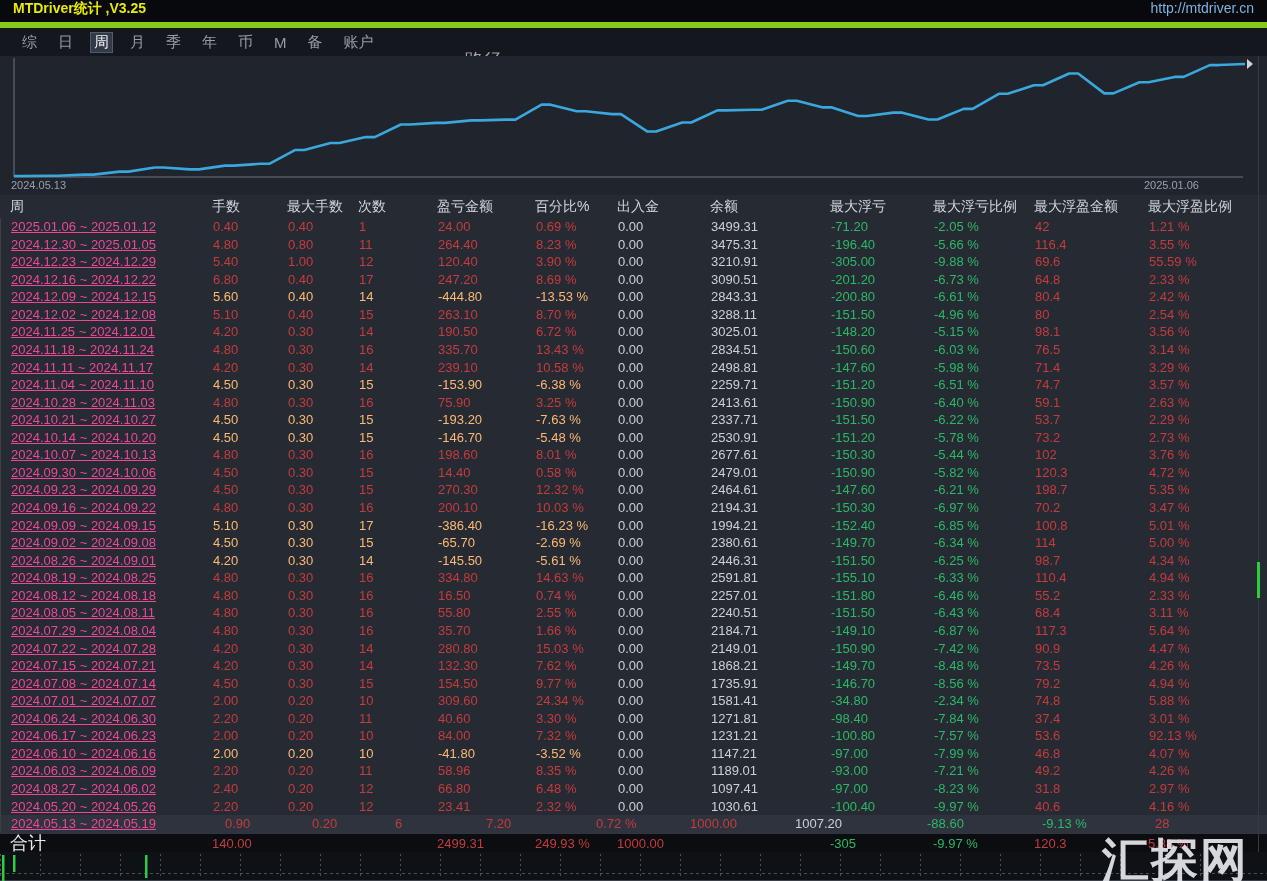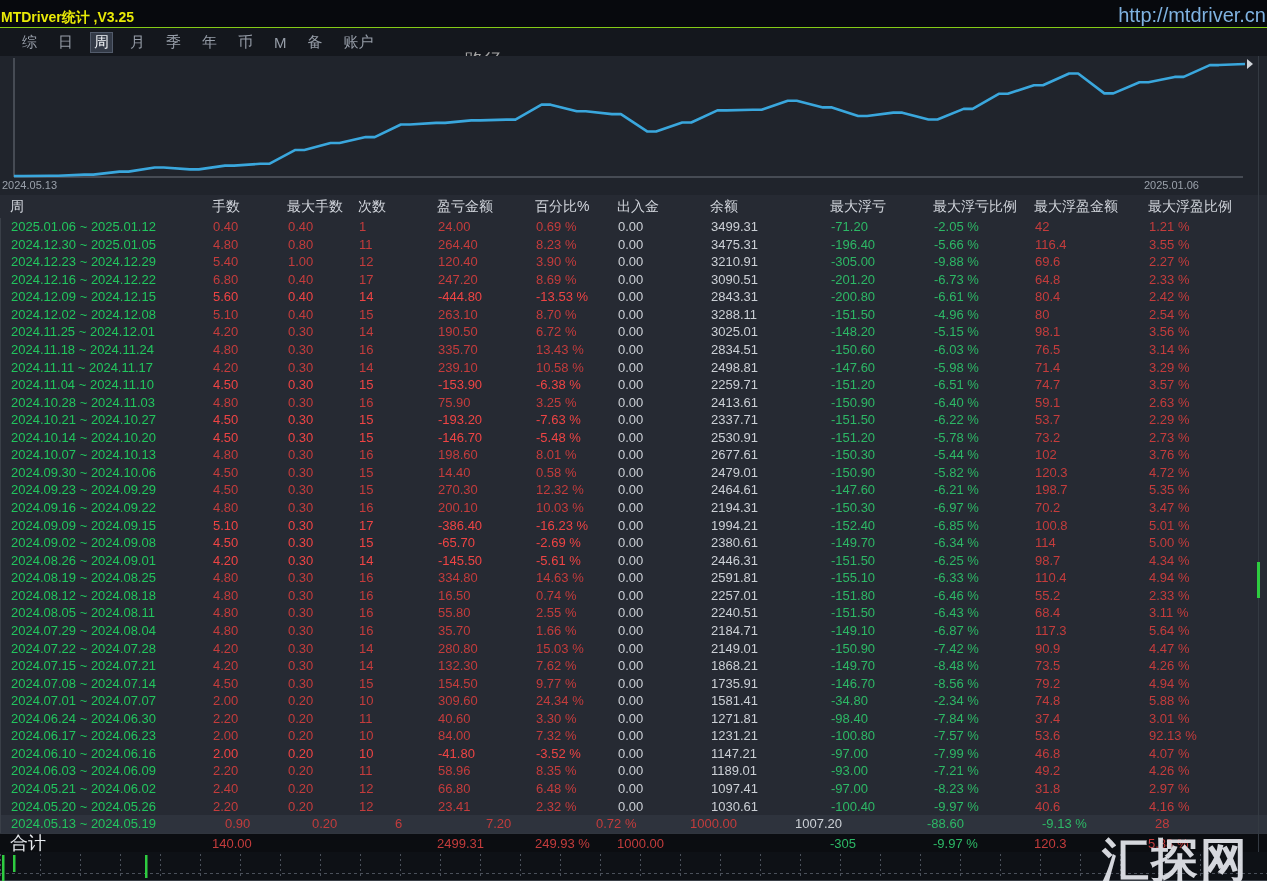--- a/index.html
+++ b/index.html
@@ -1,52 +1,52 @@
 <!DOCTYPE html>
 <html><head>
 <meta charset="utf-8">
 <style>
   html,body{margin:0;padding:0;background:#16191f;}
   .app{position:relative;width:1267px;height:881px;overflow:hidden;
        font-family:"Liberation Sans","DejaVu Sans",sans-serif;
        background:#262a33;-webkit-font-smoothing:antialiased;}
   
   .titlebar{position:absolute;left:0;top:0;width:100%;height:28px;background:#07090d;
-            display:flex;align-items:flex-end;justify-content:space-between;box-sizing:border-box;
-            padding:0 1px;border-bottom:1px solid #84cc16;}
+            display:flex;align-items:flex-start;justify-content:space-between;box-sizing:border-box;
+            padding:0 13px;border-bottom:6px solid #84cc16;}
   .title{color:#e9ea07;font-size:14px;font-weight:bold;}
-  .url{color:#7fb2e0;font-size:20px;}
+  .url{color:#7fb2e0;font-size:14px;}
   
   .menubar{position:absolute;left:0;top:28px;width:100%;height:28px;background:#14171d;
            display:flex;align-items:center;box-sizing:border-box;padding-left:18px;}
   .menu-item{color:#969da8;font-size:15px;margin-right:13px;padding:1px 4px;cursor:default;}
   .menu-item.selected{background:#333a47;color:#eef1f5;border:1px solid #525b6b;padding:0 3px;}
   .menu-path{color:#a3a3a3;font-size:19px;margin-left:74px;margin-top:38px;}
   
   .chartpane{position:absolute;left:0;top:56px;width:1267px;height:139px;background:#20242c;}
   .chartpane svg{position:absolute;left:0;top:0;}
   .xlabel{position:absolute;font-size:11px;color:#9aa1ab;}
-  .xlabel.left{left:2px;top:123px;}
+  .xlabel.left{left:11px;top:123px;}
   .xlabel.right{right:68px;top:123px;}
   
   .gridrow{display:grid;grid-template-columns:202px 75px 71px 79px 98px 82px 93px 120px 103px 101px 114px 1fr;
            padding-left:10px;box-sizing:border-box;}
   .thead{position:absolute;left:0;top:195px;width:100%;height:23px;line-height:22px;
          font-size:14px;color:#d2d6dd;background:#262a33;}
   .tbody{position:absolute;left:0;top:218px;width:100%;height:615px;background:#262a33;
          border-left:1px solid #3a3f48;box-sizing:border-box;}
   .trow{height:17.57px;line-height:17.6px;font-size:13px;cursor:default;}
   .trow.hl{background:#2e333d;gap:12px;}
   .cell{overflow:hidden;white-space:nowrap;}
-  .c-date{color:#22c55e;}
+  .c-date{color:#ec4899;text-decoration:underline;}
   .c-neutral{color:#ccd0d6;}
   .c-red{color:#c43c3c;}
   .c-green{color:#2db866;}
   .trow.gain .c-pnl{color:#c43c3c;}
-  .trow.loss .c-pnl{color:#ef4444;}
+  .trow.loss .c-pnl{color:#fdba74;}
   
   .totalrow{position:absolute;left:0;top:833px;width:100%;height:19px;line-height:19px;
             background:#0b0d11;font-size:13px;border-top:1px solid #30353e;}
   .totalrow .c-label{color:#e8ebef;font-size:18px;}
   
   .strip{position:absolute;left:0;top:852px;width:1267px;height:29px;background:#0e1116;}
   .strip svg{position:absolute;left:0;top:0;}
   
   .rail{position:absolute;right:8px;top:56px;width:1px;height:796px;background:#343a42;}
   .rail-green{position:absolute;right:7px;top:562px;width:3px;height:36px;background:#2ecc40;}
@@ -139,21 +139,21 @@
         <span class="cell c-pnl">5.40</span>
         <span class="cell c-pnl">1.00</span>
         <span class="cell c-pnl">12</span>
         <span class="cell c-pnl">120.40</span>
         <span class="cell c-pnl">3.90 %</span>
         <span class="cell c-neutral">0.00</span>
         <span class="cell c-neutral">3210.91</span>
         <span class="cell c-green">-305.00</span>
         <span class="cell c-green">-9.88 %</span>
         <span class="cell c-red">69.6</span>
-        <span class="cell c-red">2.27 %</span>
+        <span class="cell c-red">55.59 %</span>
       </div>
       <div class="trow gridrow gain">
         <span class="cell c-date">2024.12.16 ~ 2024.12.22</span>
         <span class="cell c-pnl">6.80</span>
         <span class="cell c-pnl">0.40</span>
         <span class="cell c-pnl">17</span>
         <span class="cell c-pnl">247.20</span>
         <span class="cell c-pnl">8.69 %</span>
         <span class="cell c-neutral">0.00</span>
         <span class="cell c-neutral">3090.51</span>
@@ -548,21 +548,21 @@
         <span class="cell c-pnl">58.96</span>
         <span class="cell c-pnl">8.35 %</span>
         <span class="cell c-neutral">0.00</span>
         <span class="cell c-neutral">1189.01</span>
         <span class="cell c-green">-93.00</span>
         <span class="cell c-green">-7.21 %</span>
         <span class="cell c-red">49.2</span>
         <span class="cell c-red">4.26 %</span>
       </div>
       <div class="trow gridrow gain">
-        <span class="cell c-date">2024.05.21 ~ 2024.06.02</span>
+        <span class="cell c-date">2024.08.27 ~ 2024.06.02</span>
         <span class="cell c-pnl">2.40</span>
         <span class="cell c-pnl">0.20</span>
         <span class="cell c-pnl">12</span>
         <span class="cell c-pnl">66.80</span>
         <span class="cell c-pnl">6.48 %</span>
         <span class="cell c-neutral">0.00</span>
         <span class="cell c-neutral">1097.41</span>
         <span class="cell c-green">-97.00</span>
         <span class="cell c-green">-8.23 %</span>
         <span class="cell c-red">31.8</span>

